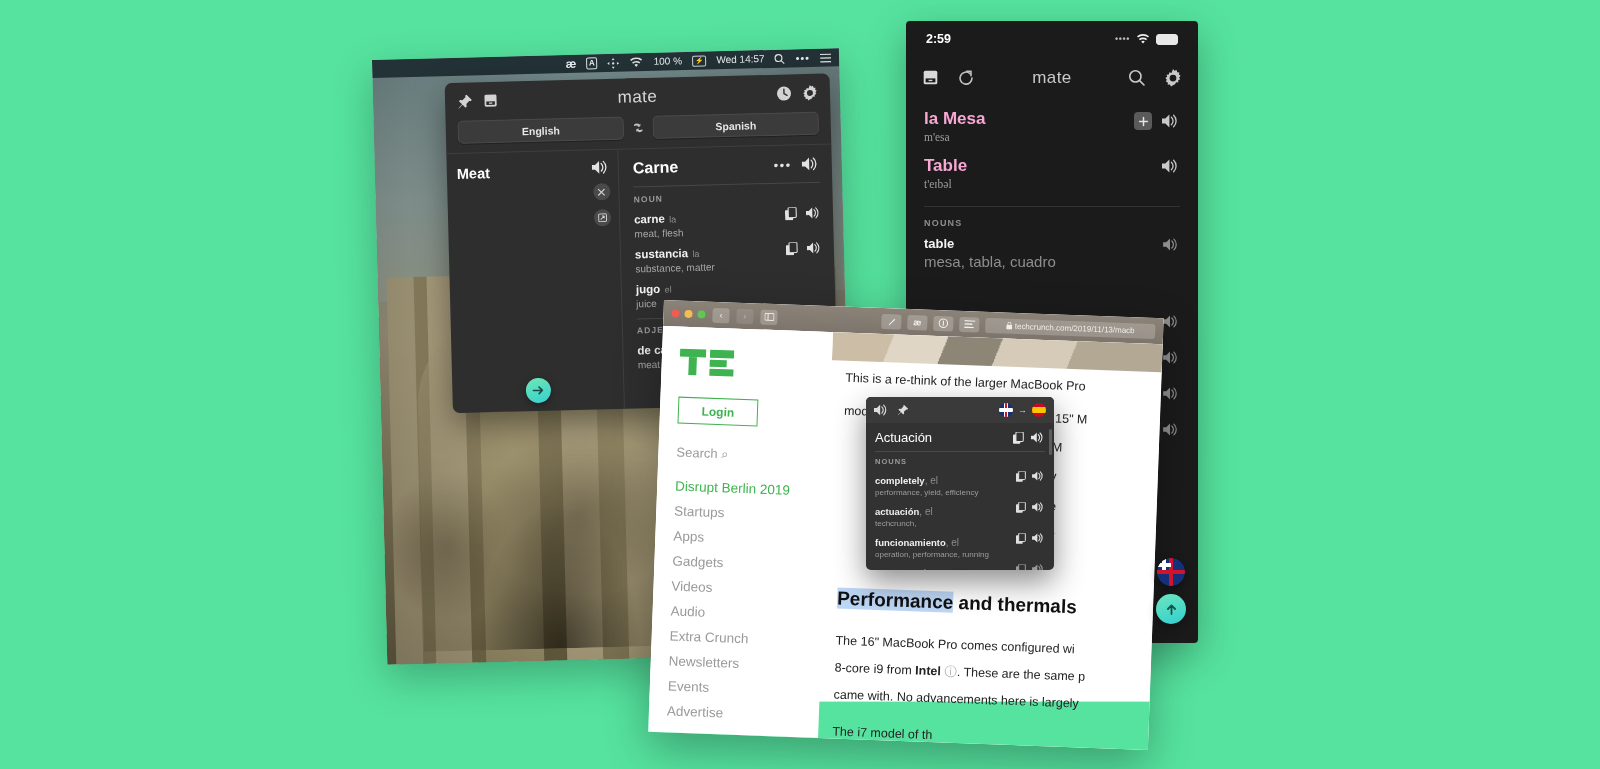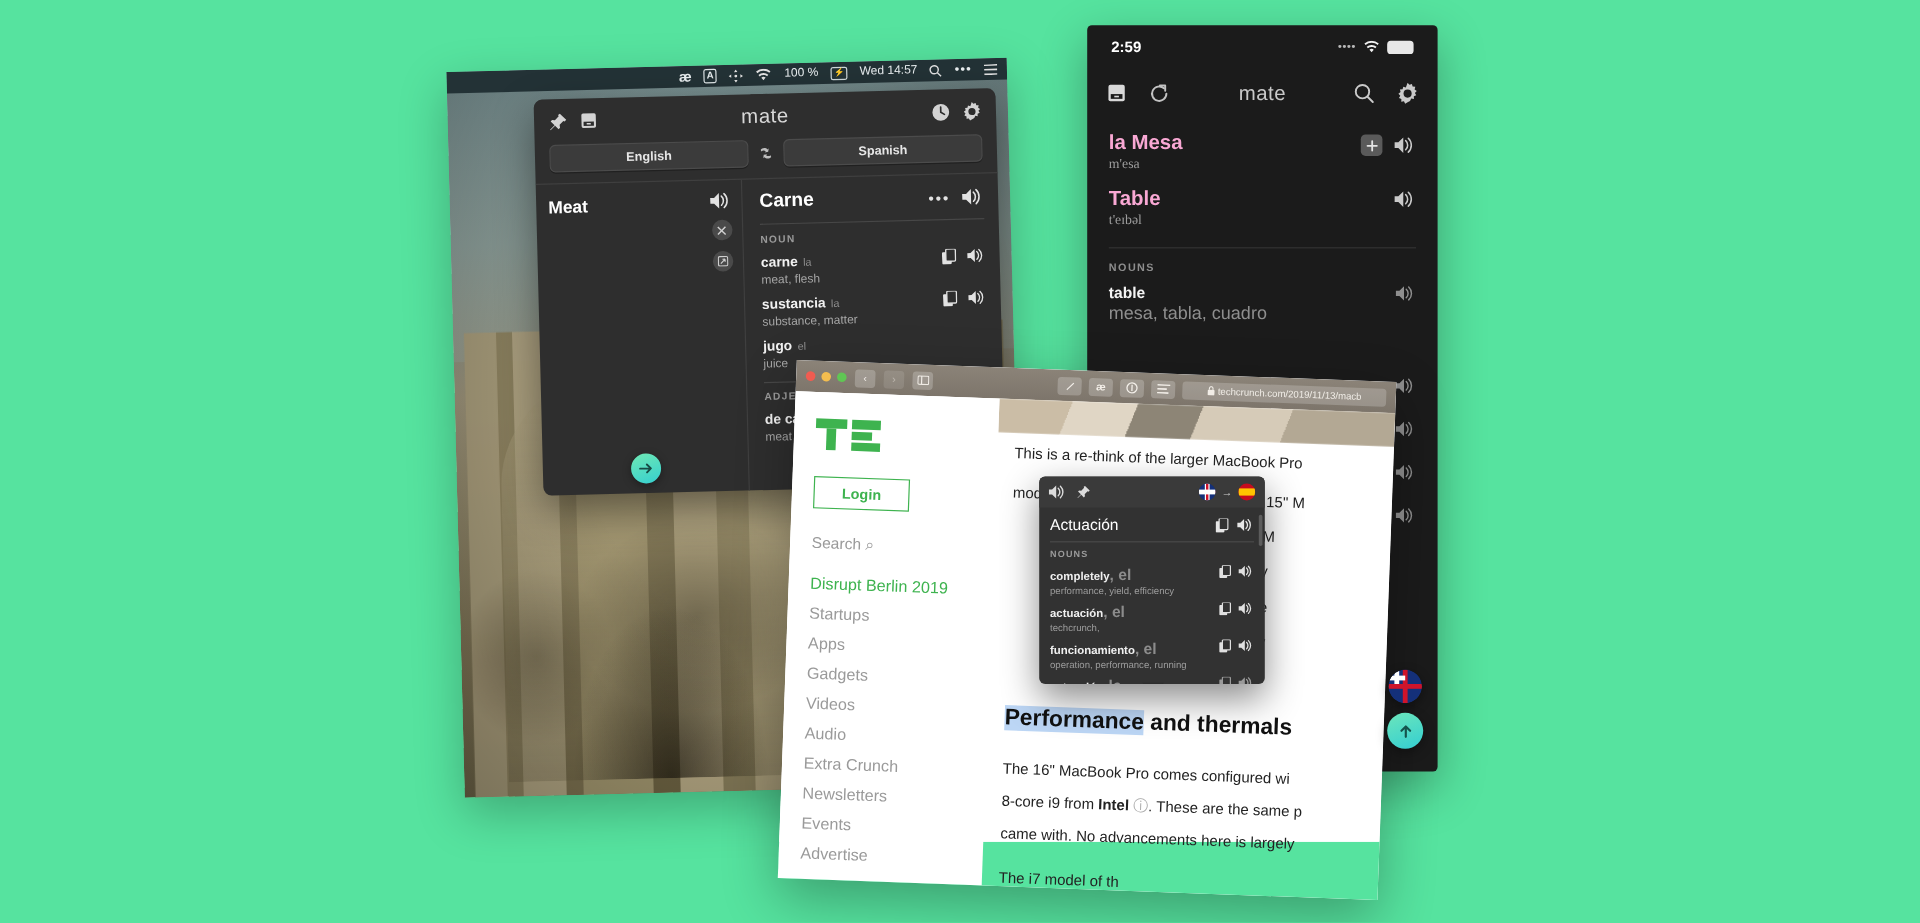--- a/index.html
+++ b/index.html
@@ -299,21 +299,21 @@
   .flag-es::before { content:""; position:absolute; left:0; top:4px; width:14px; height:6px; background:#ffc400; }
   .tip-body { padding: 7px 9px 0; }
   .tip-title-row { display: flex; align-items: center; }
   .tip-title { font-size: 13px; font-weight: 400; color: #fff; flex: 1; }
   .tip-acts { display: flex; gap: 7px; }
   .tip-sep { height: .5px; background: #4a4a4a; margin: 6px 0 5px; }
   .tip-pos { font-size: 7.5px; letter-spacing: 1px; color: #9b9b9b; font-weight: 700; margin-bottom: 4px; }
   .tip-entry { display: flex; align-items: flex-start; margin-bottom: 4px; }
   .tip-e-txt { flex: 1; }
   .tip-e-term { font-size: 9.5px; font-weight: 700; color: #f0f0f0; }
-  .tip-e-art { font-size: 13px; color: #8c8c8c; font-weight: 700; }
+  .tip-e-art { font-size: 10px; color: #8c8c8c; font-weight: 400; }
   .tip-e-def { font-size: 8px; color: #9c9c9c; margin-top: 0px; }
   .tip-e-acts { display: flex; gap: 6px; padding-top: 1px; }
   .tip-scroll { position: absolute; right: 2px; top: 32px; width: 3px; height: 26px; background: #5c5c5c; border-radius: 2px; }
 
   
   .float-flag {
     position: absolute; left: 1157px; top: 558px;
     width: 28px; height: 28px; border-radius: 50%;
     box-shadow: 0 3px 9px rgba(0,0,0,.4); overflow: hidden;
   }

